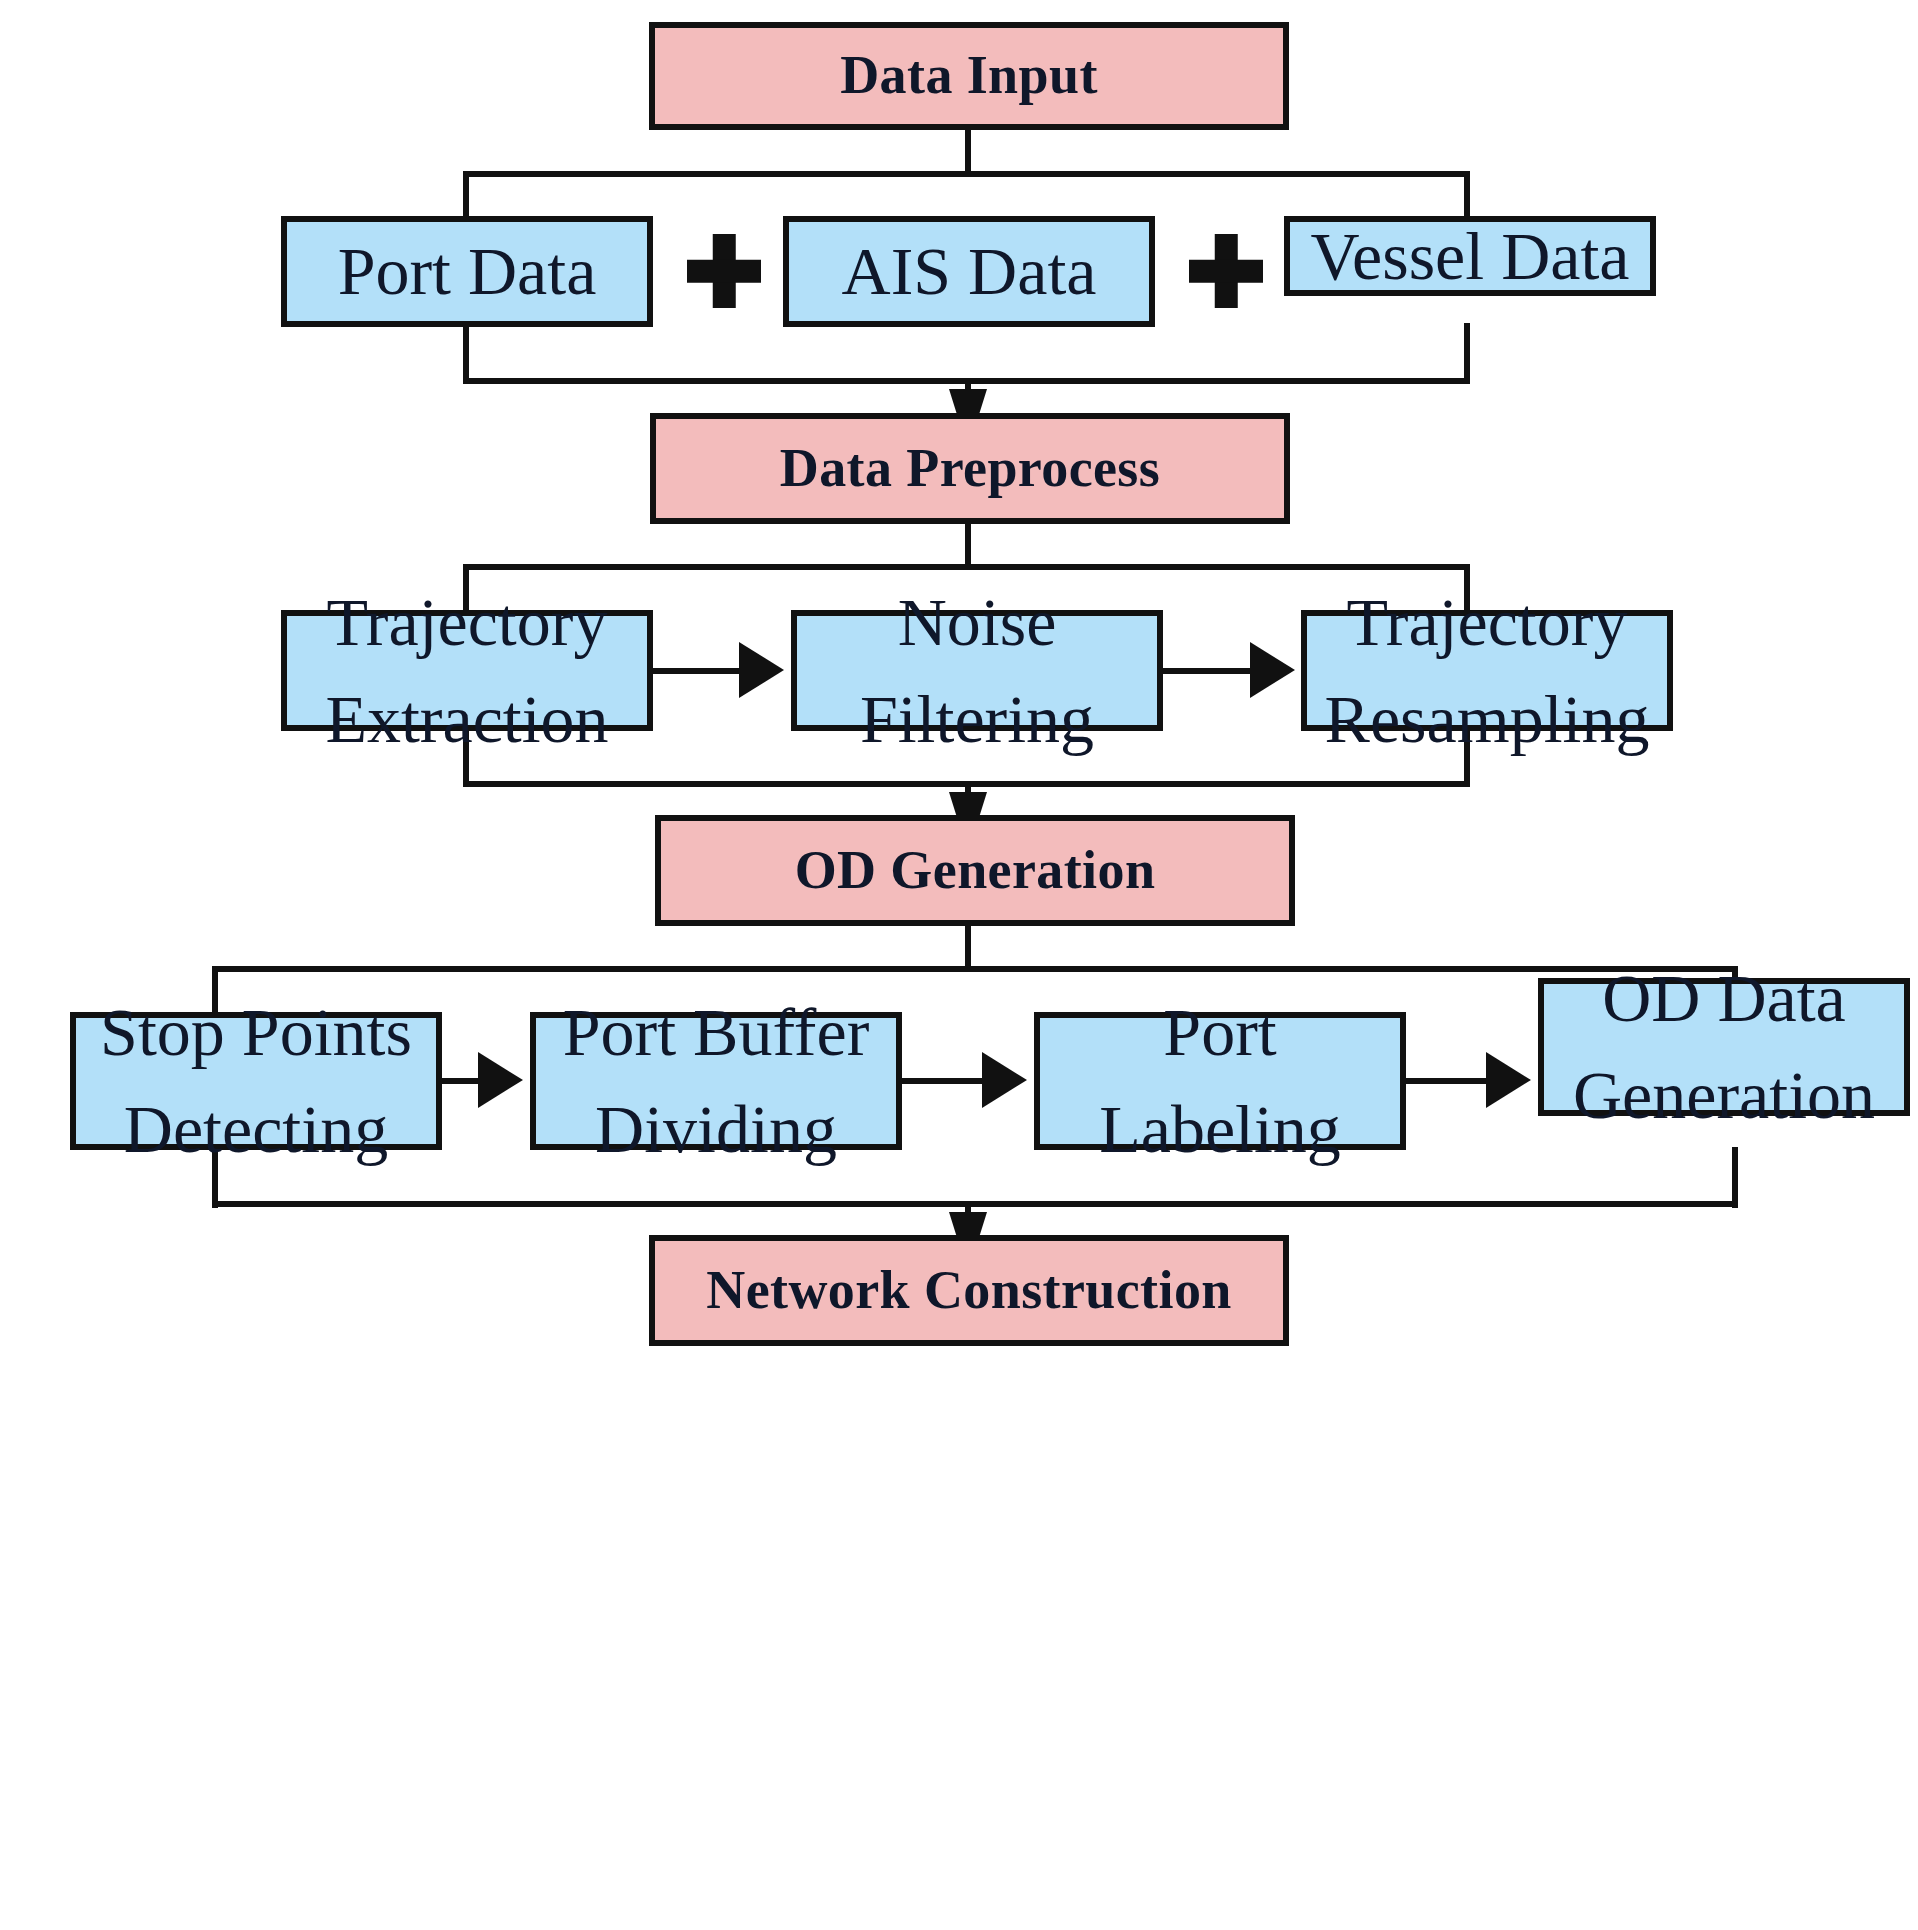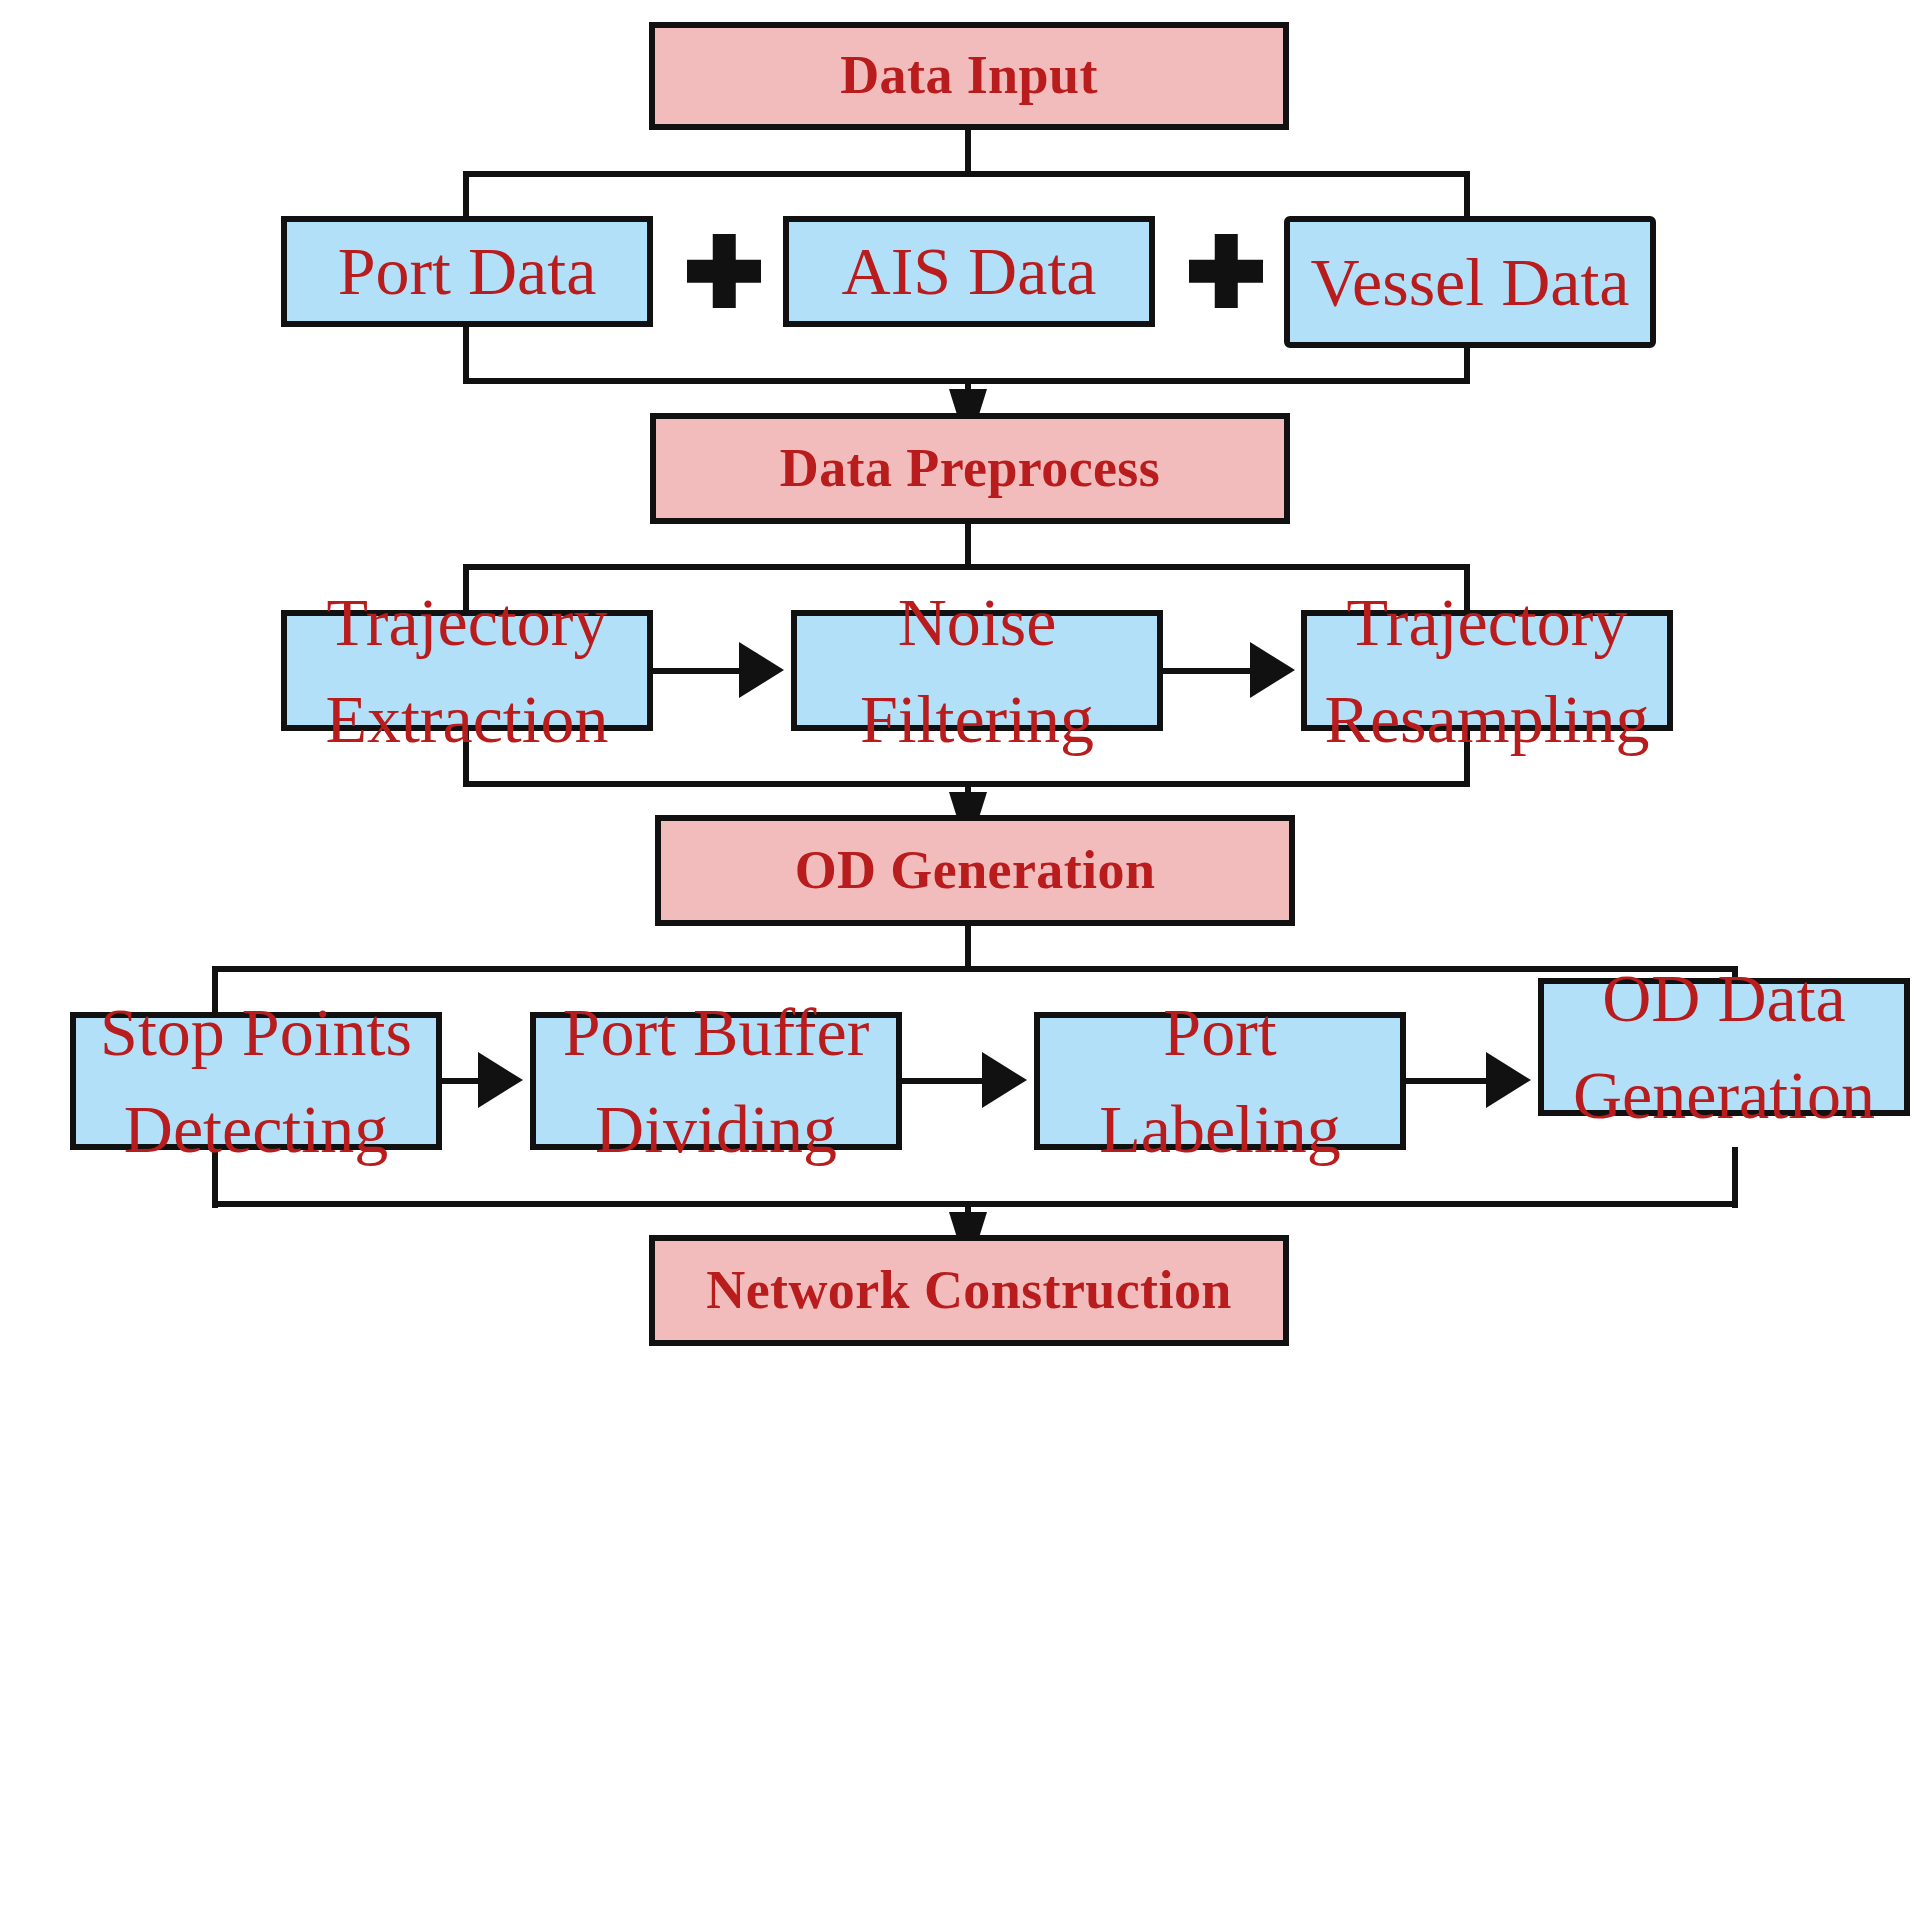--- a/index.html
+++ b/index.html
@@ -22,21 +22,21 @@
 
   
   .node {
     position: absolute;
     box-sizing: border-box;
     border: 6px solid #111111;
     display: flex;
     align-items: center;
     justify-content: center;
     text-align: center;
-    color: #b91c1c;
+    color: #0f172a;
     line-height: 1.18;
     z-index: 5;
   }
   .node .lbl { display: block; width: 100%; }
   .node.stage {
     background: #f3bcbc;
     font-weight: bold;
     font-size: 54px;
     letter-spacing: 0.4px;
   }
@@ -126,21 +126,21 @@
   </div>
 
   <div class="plus" style="left:687px; top:234px; width:74px; height:74px;"></div>
 
   <div class="node step" style="left:783px; top:216px; width:372px; height:111px;">
     <span class="lbl">AIS Data</span>
   </div>
 
   <div class="plus" style="left:1189px; top:234px; width:74px; height:74px;"></div>
 
-  <div class="node step" style="left:1284px; top:216px; width:372px; height:132px;border-radius:6px;">
+  <div class="node step" style="left:1284px; top:216px; width:372px; height:80px;">
     <span class="lbl">Vessel Data</span>
   </div>
 
   <div class="vline" style="left:463px; top:323px; height:61px;"></div>
   <div class="vline" style="left:1464px; top:323px; height:61px;"></div>
   <div class="hline" style="left:463px; top:378px; width:1007px;"></div>
   <div class="vline" style="left:965px; top:378px; height:15.6px;"></div>
   <div class="arrow-down" style="left:949px; top:389px;"></div>
 
   <div class="node stage" style="left:650px; top:413px; width:640px; height:111px;">

